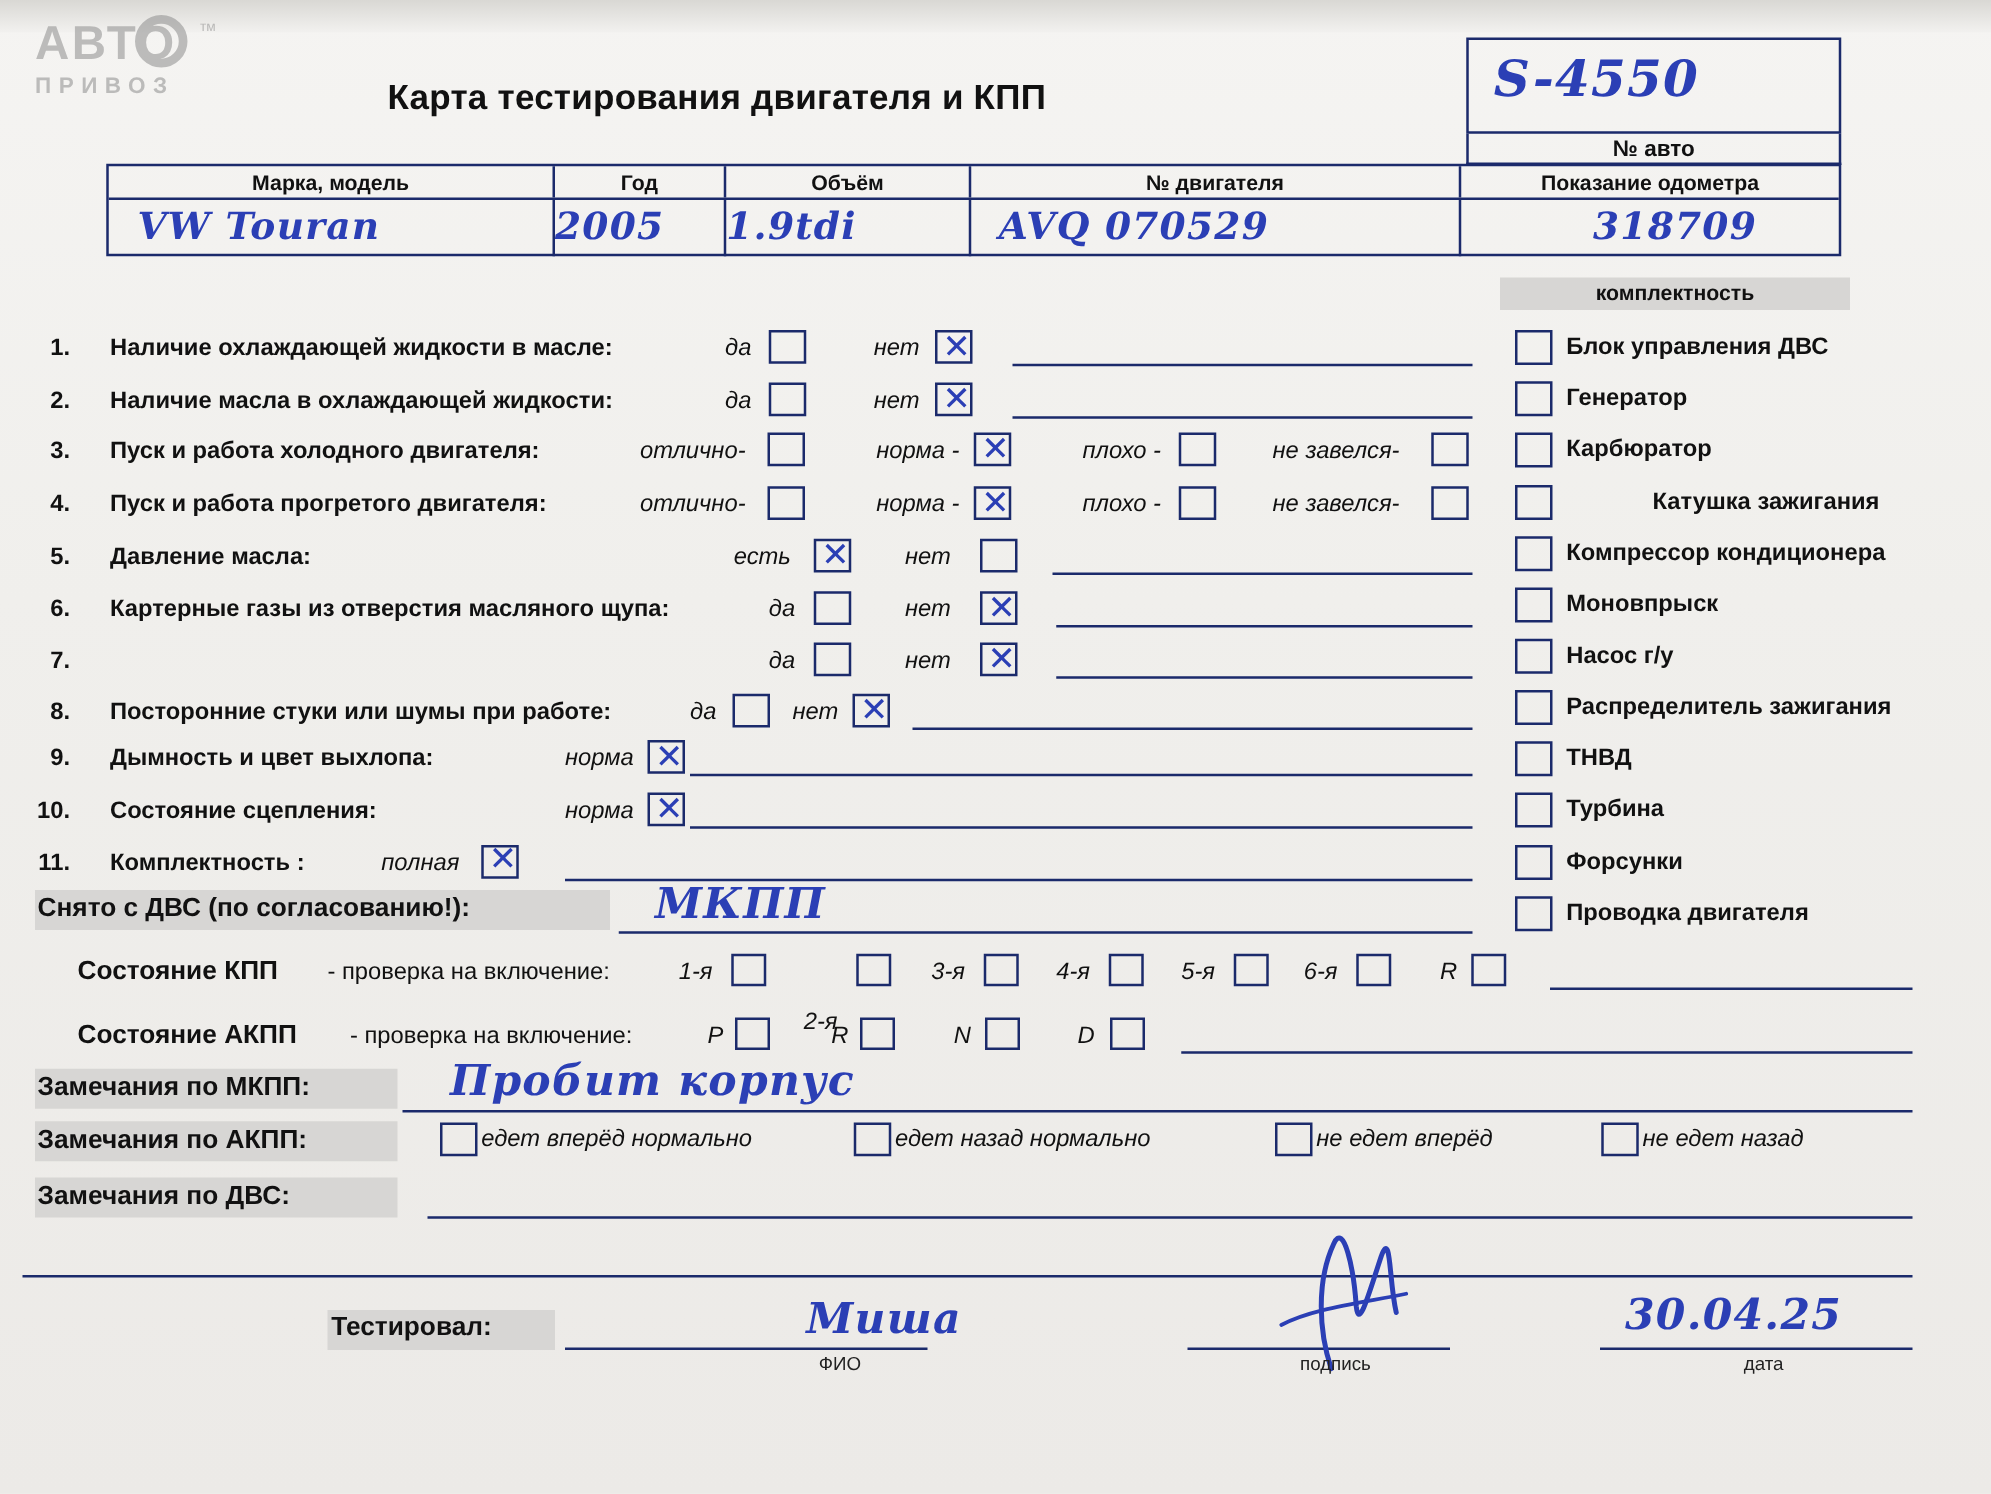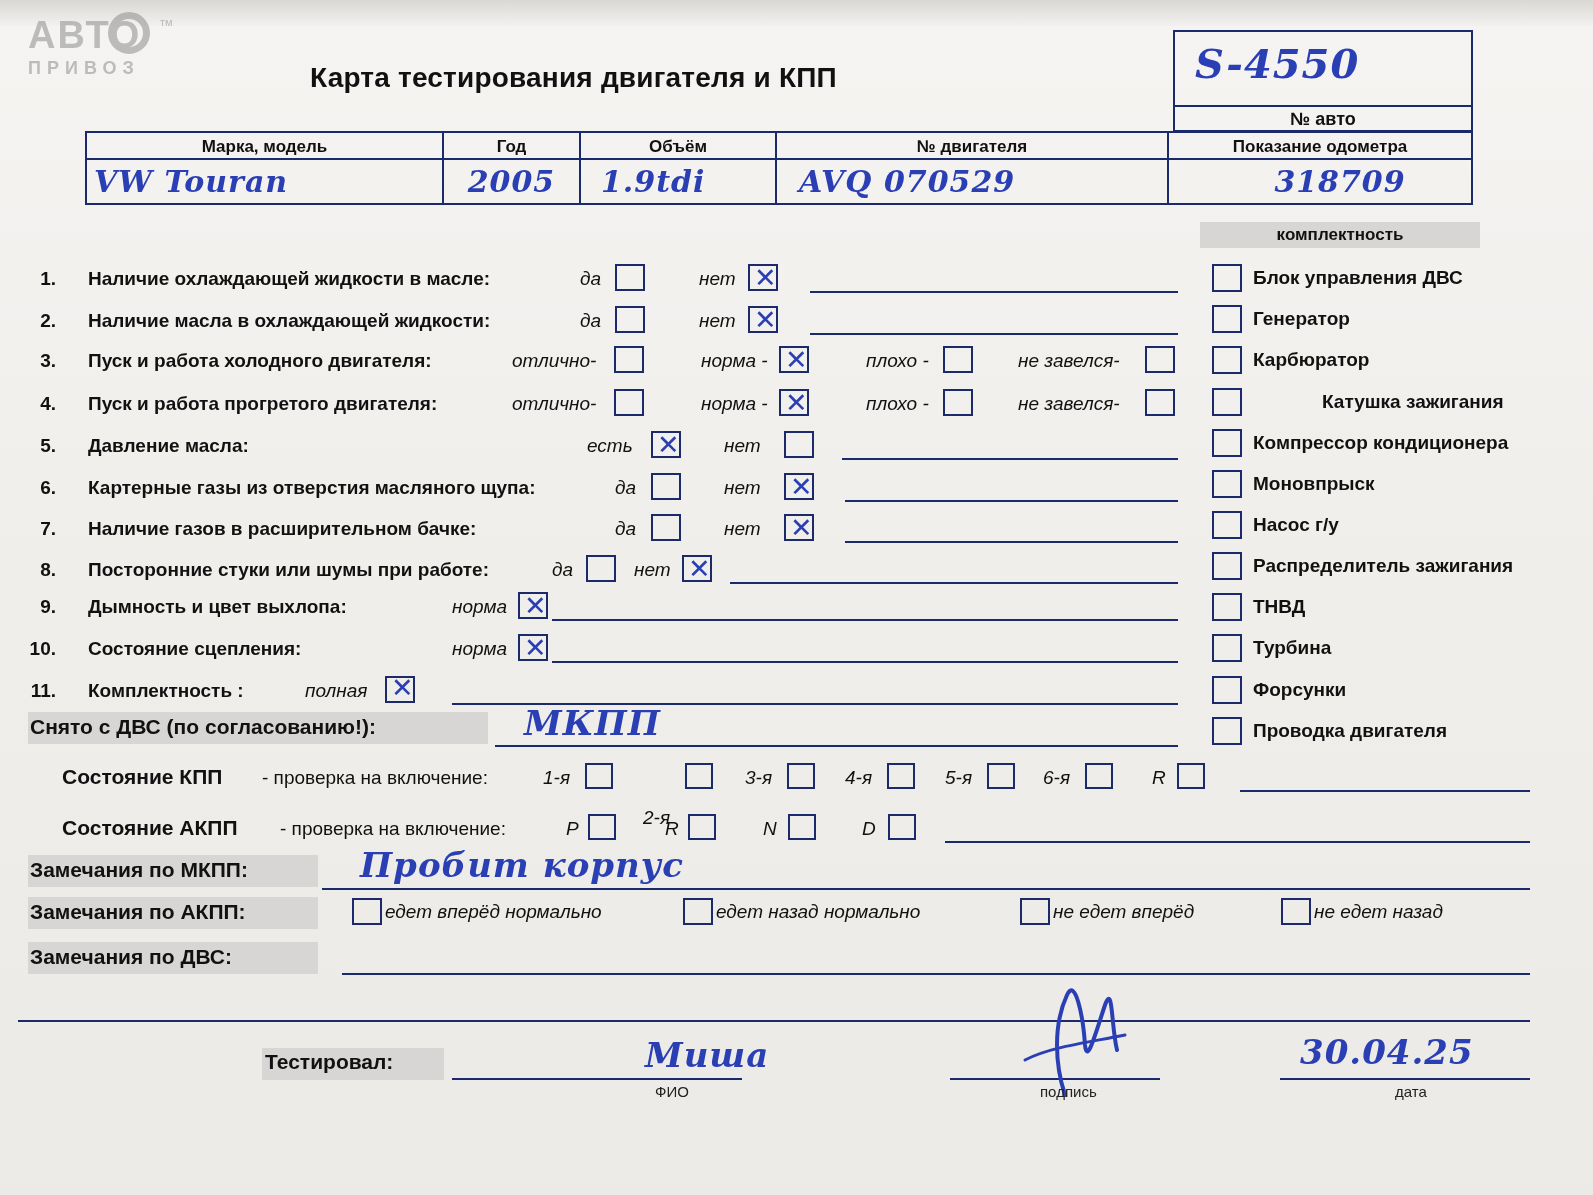--- a/index.html
+++ b/index.html
@@ -142,27 +142,27 @@
   <div class="tbl">
     <div class="row1">
       <div class="cell" style="left:0; width:357px;">Марка, модель</div>
       <div class="cell" style="left:357px; width:137px;">Год</div>
       <div class="cell" style="left:494px; width:196px;">Объём</div>
       <div class="cell" style="left:690px; width:392px;">№ двигателя</div>
       <div class="cell last" style="left:1082px; width:302px;">Показание одометра</div>
     </div>
     <div class="row2">
       <div class="vcell" style="left:0; width:357px;">
-          <span class="hw" style="padding-left:7px;">VW Touran</span>
+          <span class="hw" style="padding-left:23px;">VW Touran</span>
         </div>
       <div class="vcell" style="left:357px; width:137px;">
-          <span class="hw" style="text-align:center;font-style:italic;">2005</span>
+          <span class="hw" style="text-align:left;font-style:italic;">2005</span>
         </div>
       <div class="vcell" style="left:494px; width:196px;">
-          <span class="hw" style="padding-left:20px;">1.9tdi</span>
+          <span class="hw" style="">1.9tdi</span>
         </div>
       <div class="vcell" style="left:690px; width:392px;">
           <span class="hw" style="padding-left:22px;">AVQ 070529</span>
         </div>
       <div class="vcell last" style="left:1082px; width:316px;text-align:center;">
           <span class="hw" style="padding-left:26px;">318709</span>
         </div>
     </div>
   </div>
 
@@ -228,21 +228,20 @@
   <div class="lbl" style="left:88px; top:477px;">Картерные газы из отверстия масляного щупа:</div>
   <div class="opt" style="left:615px; top:477px;">да</div>
   <div class="box" style="left:651px; top:473px;"></div>
   <div class="opt" style="left:724px; top:477px;">нет</div>
   <div class="box" style="left:784px; top:473px;">
       <span class="mark" style="left:4px; top:0px;">✕</span>
     </div>
   <div class="uline" style="left:845px; top:500px; width:333px;"></div>
 
   <div class="num" style="left:22px; top:518px;">7.</div>
-  <div class="lbl" style="left:88px; top:518px;">Наличие газов в расширительном бачке:</div>
   <div class="opt" style="left:615px; top:518px;">да</div>
   <div class="box" style="left:651px; top:514px;"></div>
   <div class="opt" style="left:724px; top:518px;">нет</div>
   <div class="box" style="left:784px; top:514px;">
       <span class="mark" style="left:4px; top:0px;">✕</span>
     </div>
   <div class="uline" style="left:845px; top:541px; width:333px;"></div>
 
   <div class="num" style="left:22px; top:559px;">8.</div>
   <div class="lbl" style="left:88px; top:559px;">Посторонние стуки или шумы при работе:</div>

